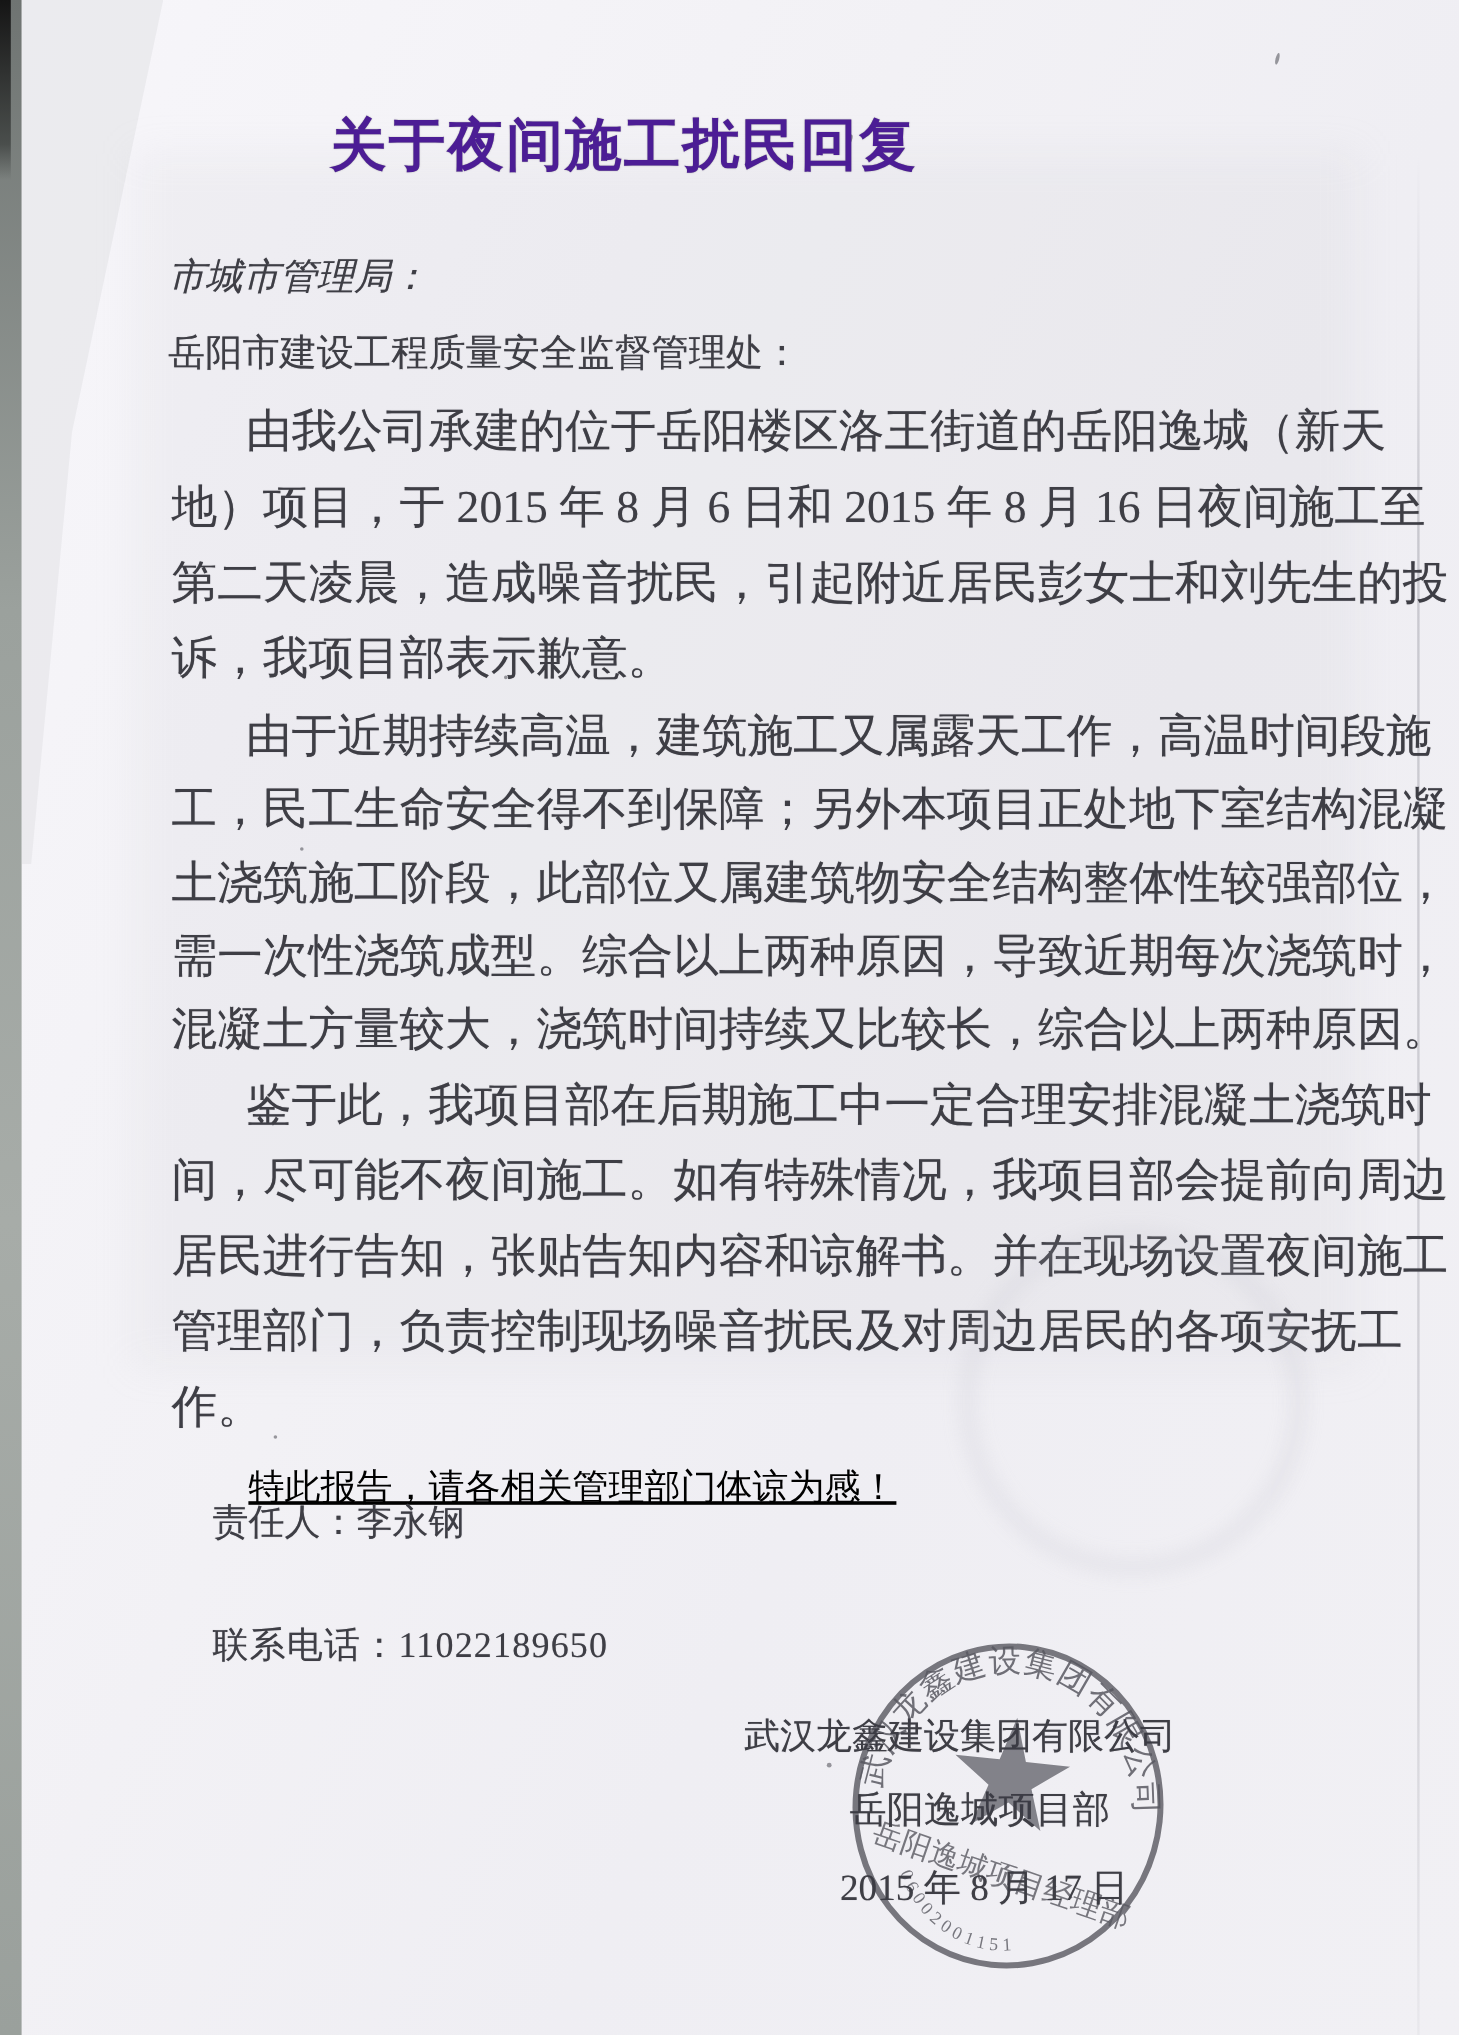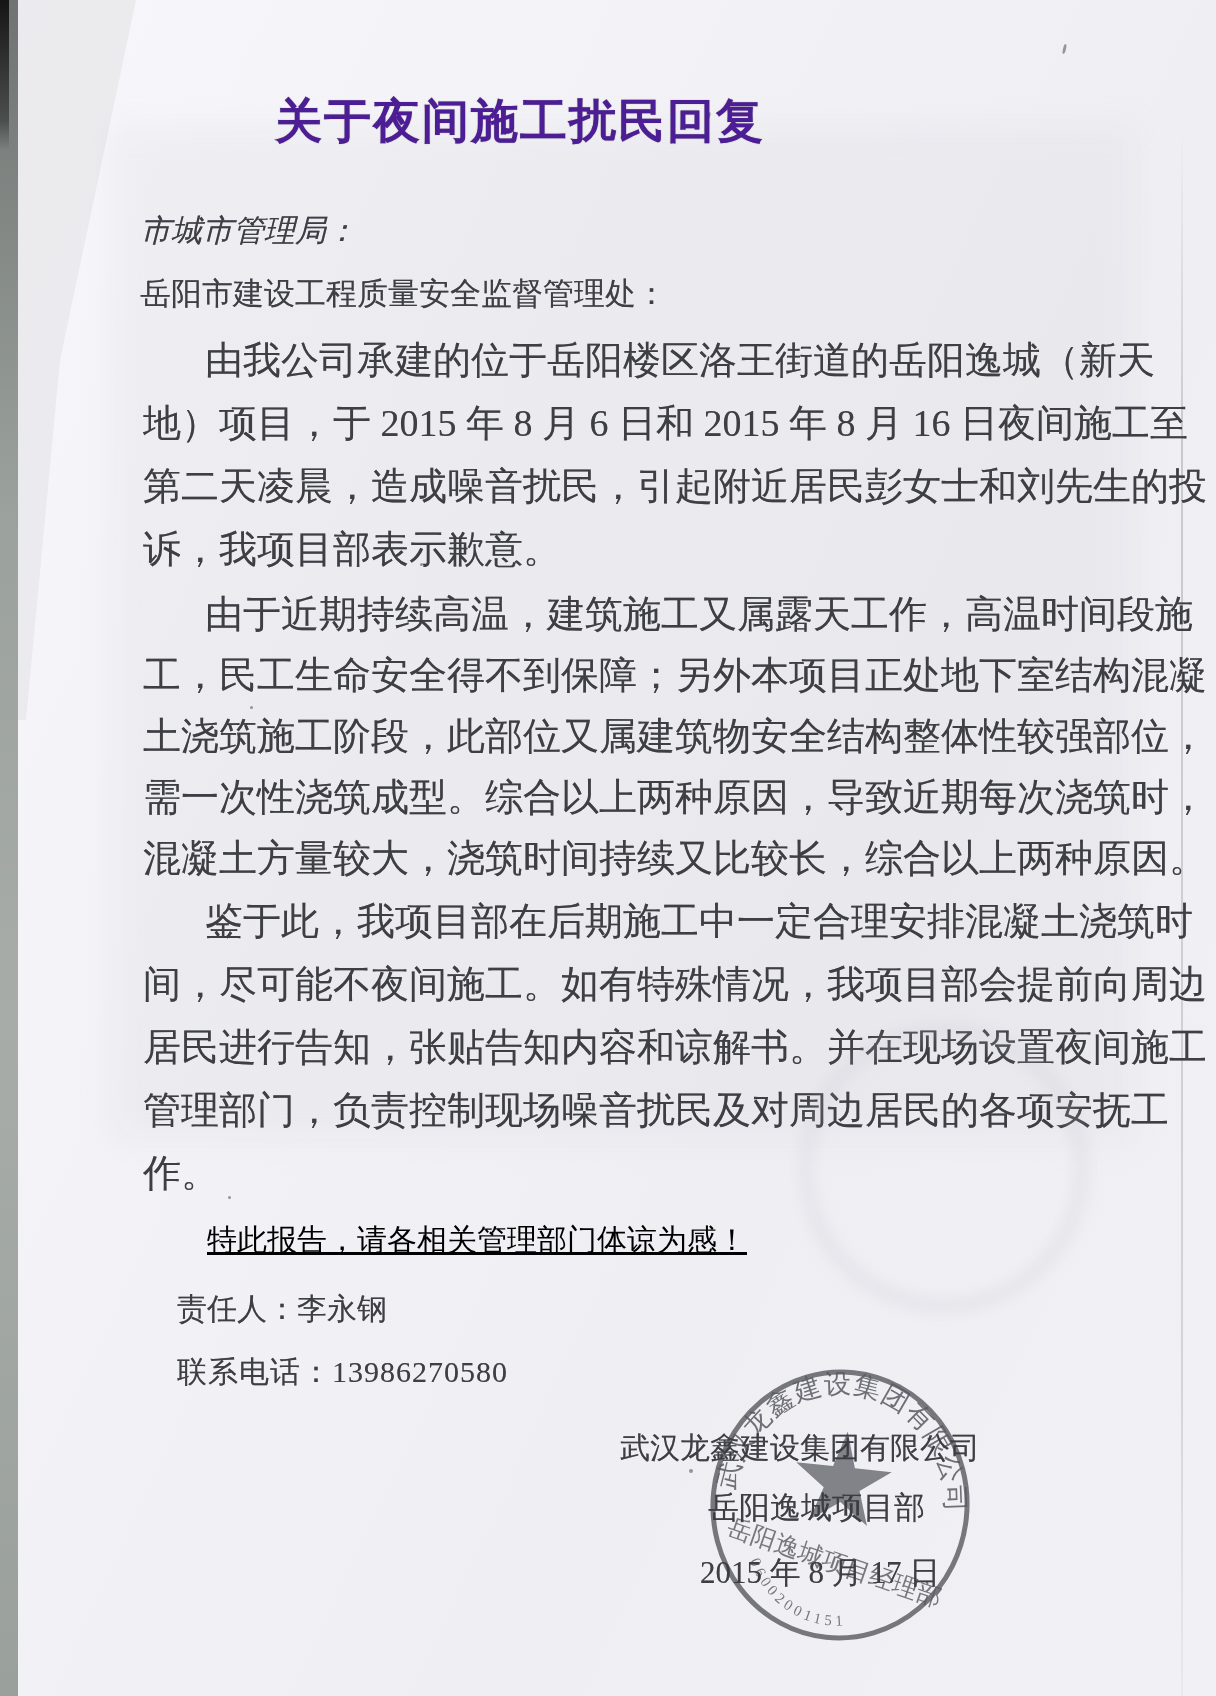--- a/index.html
+++ b/index.html
@@ -97,22 +97,22 @@
 <div class="abs para" style="top:890px;">
   <div class="ln first">鉴于此，我项目部在后期施工中一定合理安排混凝土浇筑时</div>
   <div class="ln">间，尽可能不夜间施工。如有特殊情况，我项目部会提前向周边</div>
   <div class="ln">居民进行告知，张贴告知内容和谅解书。并在现场设置夜间施工</div>
   <div class="ln">管理部门，负责控制现场噪音扰民及对周边居民的各项安抚工</div>
   <div class="ln">作。</div>
 </div>
 
 <div class="abs closing" style="top:1208px;text-decoration:underline;">特此报告，请各相关管理部门体谅为感！</div>
 
-<div class="abs sigline" style="left:177px;top:1277px;">责任人：李永钢</div>
-<div class="abs sigline phone" style="left:177px;top:1340px;">联系电话：13986270580</div>
+<div class="abs sigline" style="left:177px;top:1237px;">责任人：李永钢</div>
+<div class="abs sigline phone" style="left:177px;top:1340px;">联系电话：11022189650</div>
 
 <div class="abs sigline" style="left:620px;top:1416px;">武汉龙鑫建设集团有限公司</div>
 <div class="abs sigline" style="left:708px;top:1476px;font-size:31px;">岳阳逸城项目部</div>
 <div class="abs sigline" style="left:700px;top:1541px;font-size:31px;">2015 年 8 月 17 日</div>
 
 <div class="abs ghost-stamp"></div>
 
 <svg class="abs seal" viewBox="0 0 274 284">
   <defs>
     <path id="arcTop" d="M 31,142 A 106,112 0 0 1 243,142" fill="none"></path>

